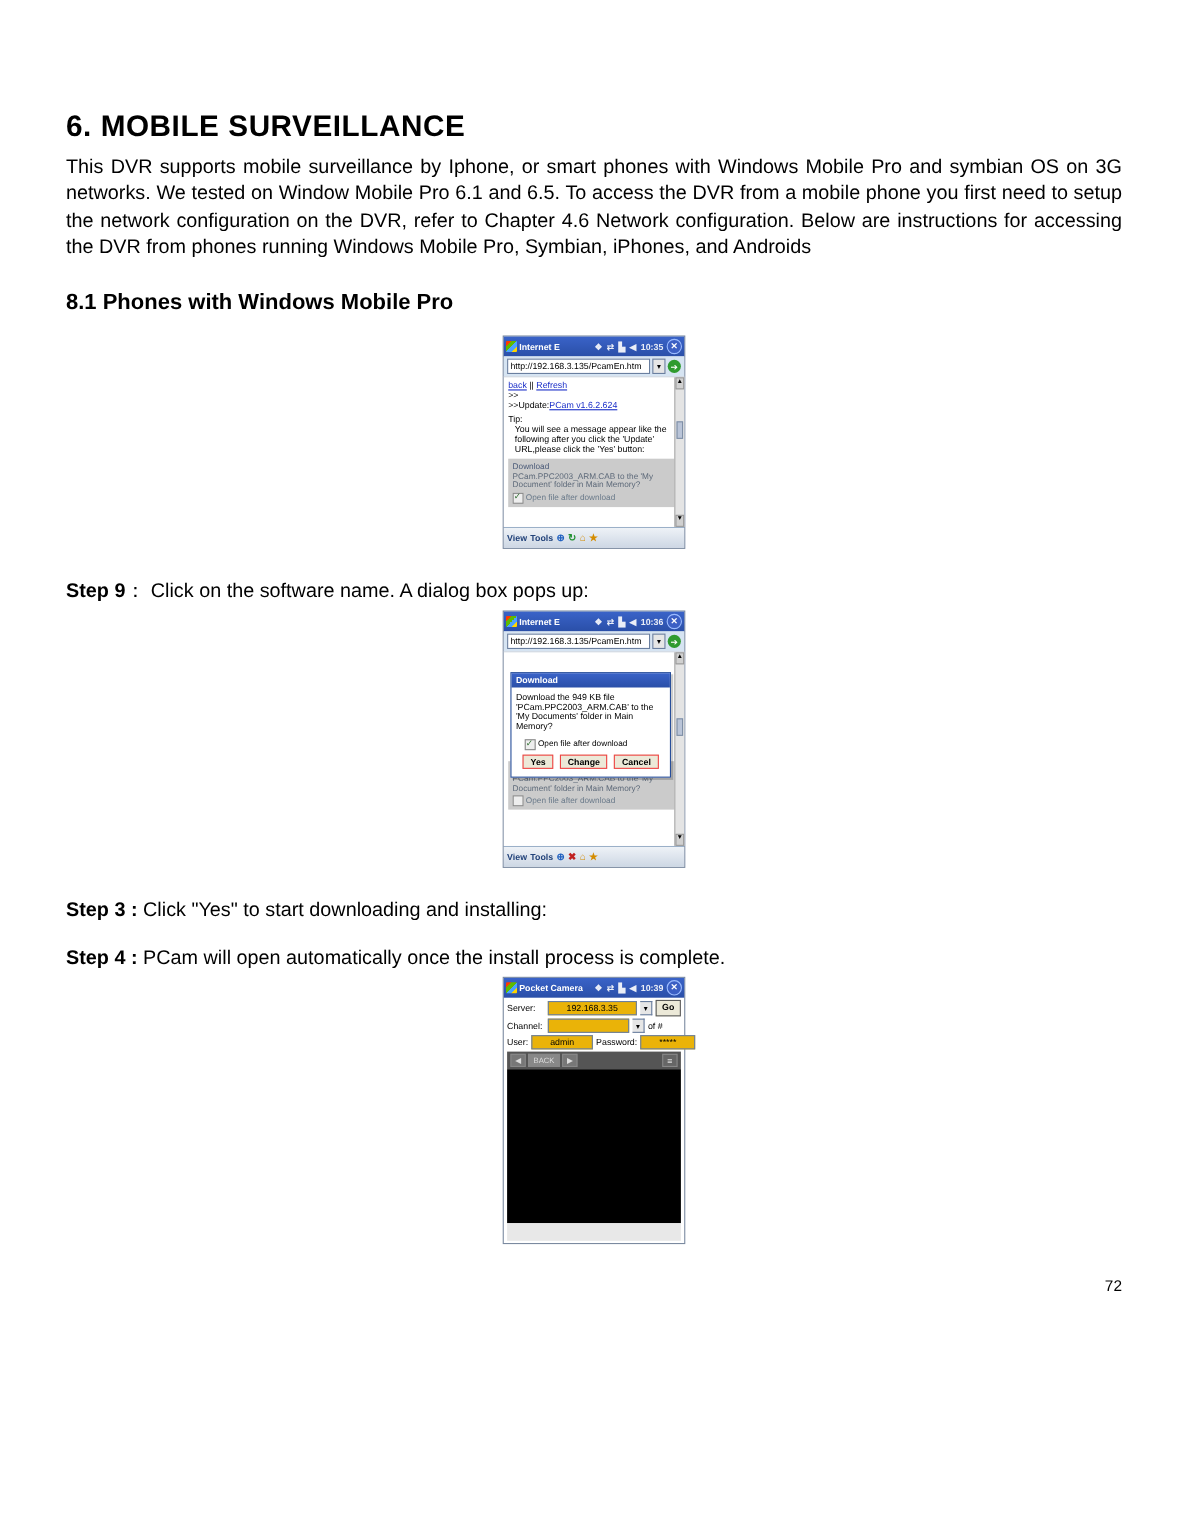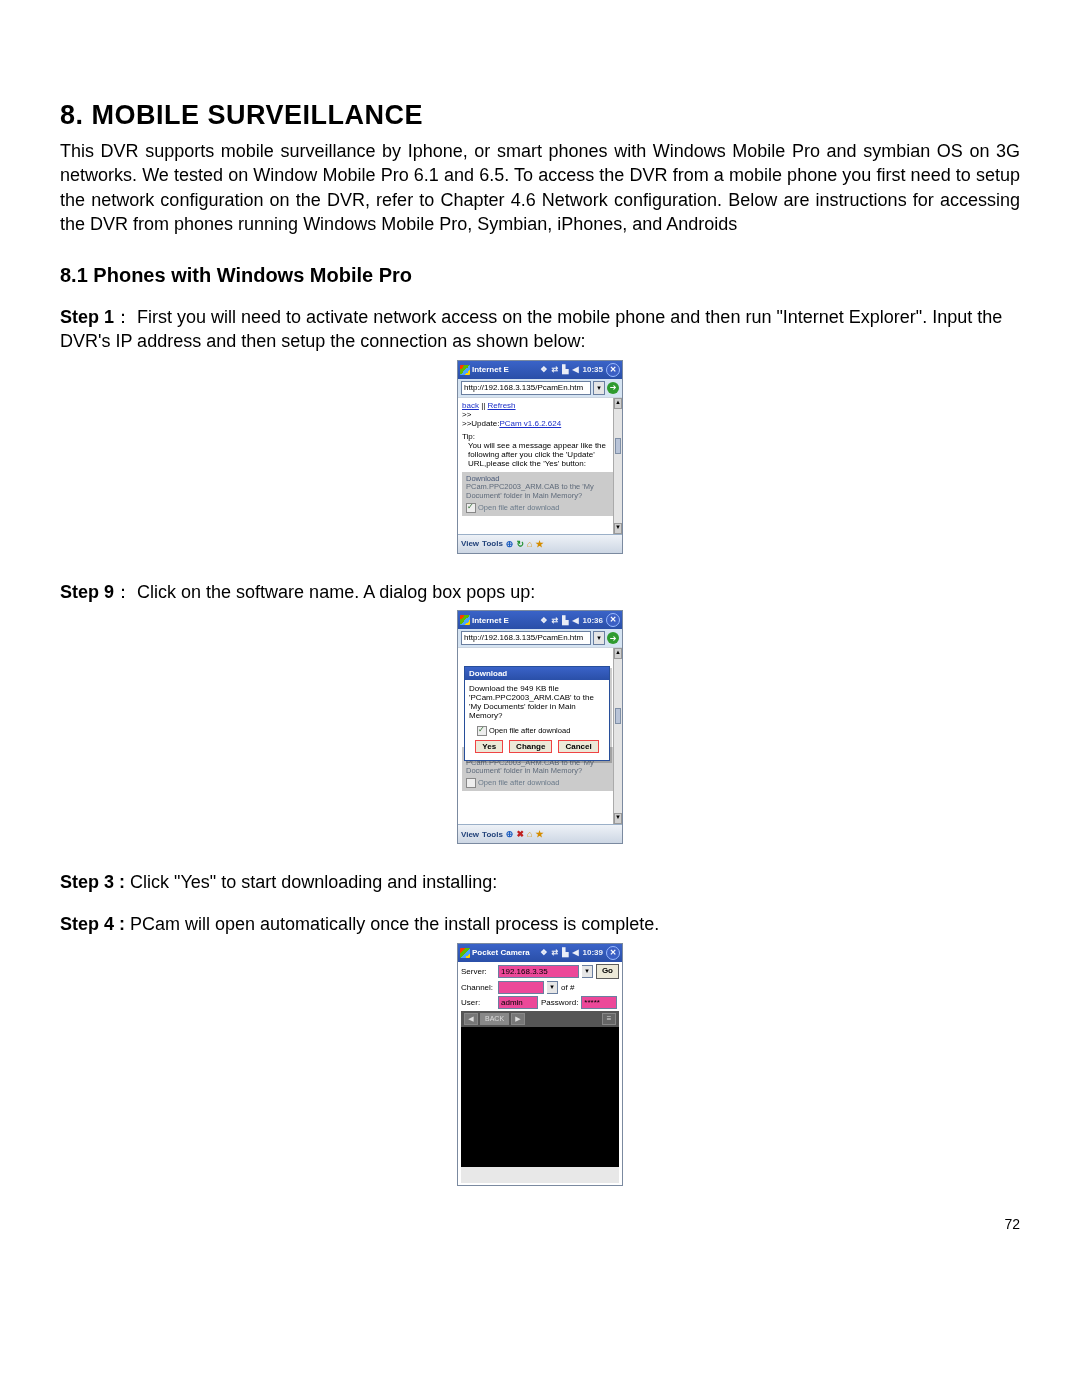--- a/index.html
+++ b/index.html
@@ -133,49 +133,45 @@
   .pc-window {
     width: 164px;
     border: 1px solid #7b8aa0;
     background:#fff;
     font-family: Tahoma, Arial, sans-serif;
     font-size: 8px;
   }
   .pc-body { padding:2px 3px; }
   .pc-row { display:flex; align-items:center; gap:3px; margin-bottom:2px; }
   .pc-label { width:34px; }
-  .pc-input { border:1px solid #6a7fa0; background:#ec4899; height:11px; font-size:8px; padding:0 2px; line-height:11px;}
+  .pc-input { border:1px solid #6a7fa0; background:#eab308; height:11px; font-size:8px; padding:0 16px; line-height:11px;}
   .pc-dd { width:10px;height:11px;border:1px solid #6a7fa0;border-left:none;background:#e6e6e6;display:flex;align-items:center;justify-content:center;font-size:7px;}
   .pc-go { border:1px solid #5b5b5b; background:#ece9d8; font-weight:bold; padding:0 5px; height:13px; line-height:11px;}
   .pc-ctrlbar {
     background:#555; display:flex; align-items:center; justify-content:space-between;
     padding:2px 3px; margin-top:2px;
   }
   .pc-arrow { border:1px solid #888; background:#777; color:#ddd; width:12px;height:10px;display:flex;align-items:center;justify-content:center;font-size:7px;}
   .pc-bck { border:1px solid #888;background:#888;color:#ddd;padding:0 4px;font-size:7px;height:10px;display:flex;align-items:center;}
   .pc-menu { border:1px solid #888;background:#666;width:12px;height:10px;display:flex;align-items:center;justify-content:center;color:#ddd;font-size:8px;}
   .pc-video { background:#000; width:100%; height:140px; }
   .pc-bottom { background:#e8e8e8; height:16px; }
   .page-num { text-align:right; font-size:14px; margin-top:30px; }
 </style>
 </head>
 <body>
 
 <div class="page">
 
-  <h1>8. MOBILE SURVEILLANCE</h1>
+  <h1>6. MOBILE SURVEILLANCE</h1>
 
   <div class="intro">This DVR supports mobile surveillance by Iphone, or smart phones with Windows Mobile Pro and symbian OS on 3G networks. We tested on Window Mobile Pro 6.1 and 6.5. To access the DVR from a mobile phone you first need to setup the network configuration on the DVR, refer to Chapter 4.6 Network configuration. Below are instructions for accessing the DVR from phones running Windows Mobile Pro, Symbian, iPhones, and Androids</div>
 
   <h2>8.1 Phones with Windows Mobile Pro</h2>
 
-  <div class="step">
-    <b>Step 1</b><span>：</span>
-    <span>First you will need to activate network access on the mobile phone and then run "Internet Explorer". Input the DVR's IP address and then setup the connection as shown below:</span>
-  </div>
 
   <div class="shot-wrap">
     <div class="wm-window">
       <div class="wm-titlebar">
         <span class="flag"></span>
         <span class="title-text">Internet E</span>
         <span class="spacer"></span>
         <span class="sysicon">❖</span>
         <span class="sysicon">⇄</span>
         <span class="sysicon">▙</span>

